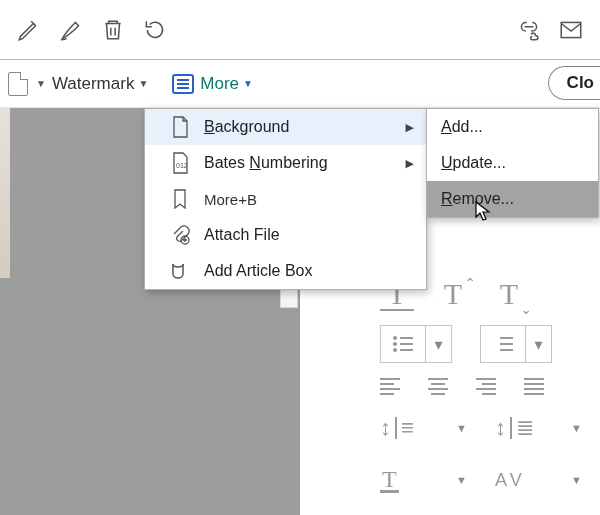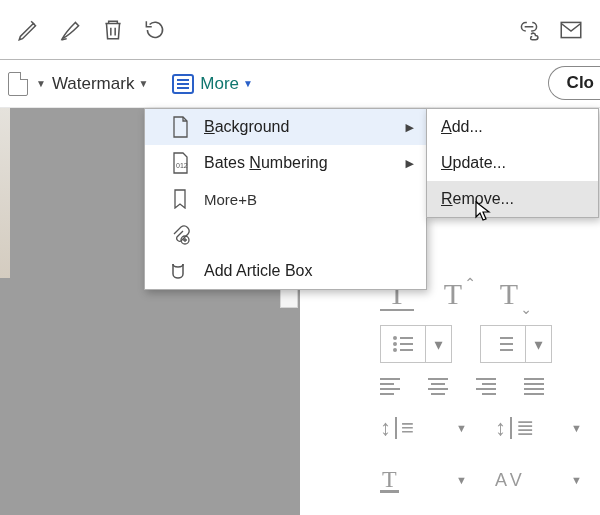--- a/index.html
+++ b/index.html
@@ -95,21 +95,21 @@
 
   
   .menu2 {
     position:absolute; left:426px; top:0px;
     width:173px; background:#fff;
     border:1px solid #b0b0b0;
     box-shadow:2px 3px 8px rgba(0,0,0,.25);
     font-size:16px; color:#222; z-index:6;
   }
   .menu2 .row { height:36px; display:flex; align-items:center; padding:0 14px; }
-  .menu2 .row.hover { background:#e5e5e5; }
+  .menu2 .row.hover { background:#a3a3a3; }
 
   .cursor {
     position:absolute; left:475px; top:93px; z-index:20;
     width:18px; height:22px; pointer-events:none;
   }
 
   
   .format-panel {
     position:absolute; right:0; top:115px; width:250px; height:300px;
     display:flex; flex-direction:column; gap:14px; padding:6px 18px 6px 30px;
@@ -258,20 +258,21 @@
       <span class="accel">More+B</span>
     </div>
     <div class="row">
       <span class="micon">
         <svg width="20" height="20" viewBox="0 0 20 20" fill="none" stroke="#555" stroke-width="1.3">
             <path d="M13 6l-6 6a3 3 0 0 0 4 4l7-7a5 5 0 0 0-7-7L4 9"></path>
             <circle cx="15" cy="15" r="4"></circle>
             <path d="M15 13v4M13 15h4"></path>
           </svg>
       </span>
+      <span class="label">Attach File</span>
     </div>
     <div class="row">
       <span class="micon">
         <svg width="20" height="20" viewBox="0 0 20 20" fill="none" stroke="#555" stroke-width="1.5">
             <path d="M3 3v10c0 3 3 4 5 4s5-1 5-4V3"></path>
             <path d="M3 3c0 2 2 3 5 3s5-1 5-3"></path>
           </svg>
       </span>
       <span class="label">Add Article Box</span>
     </div>

